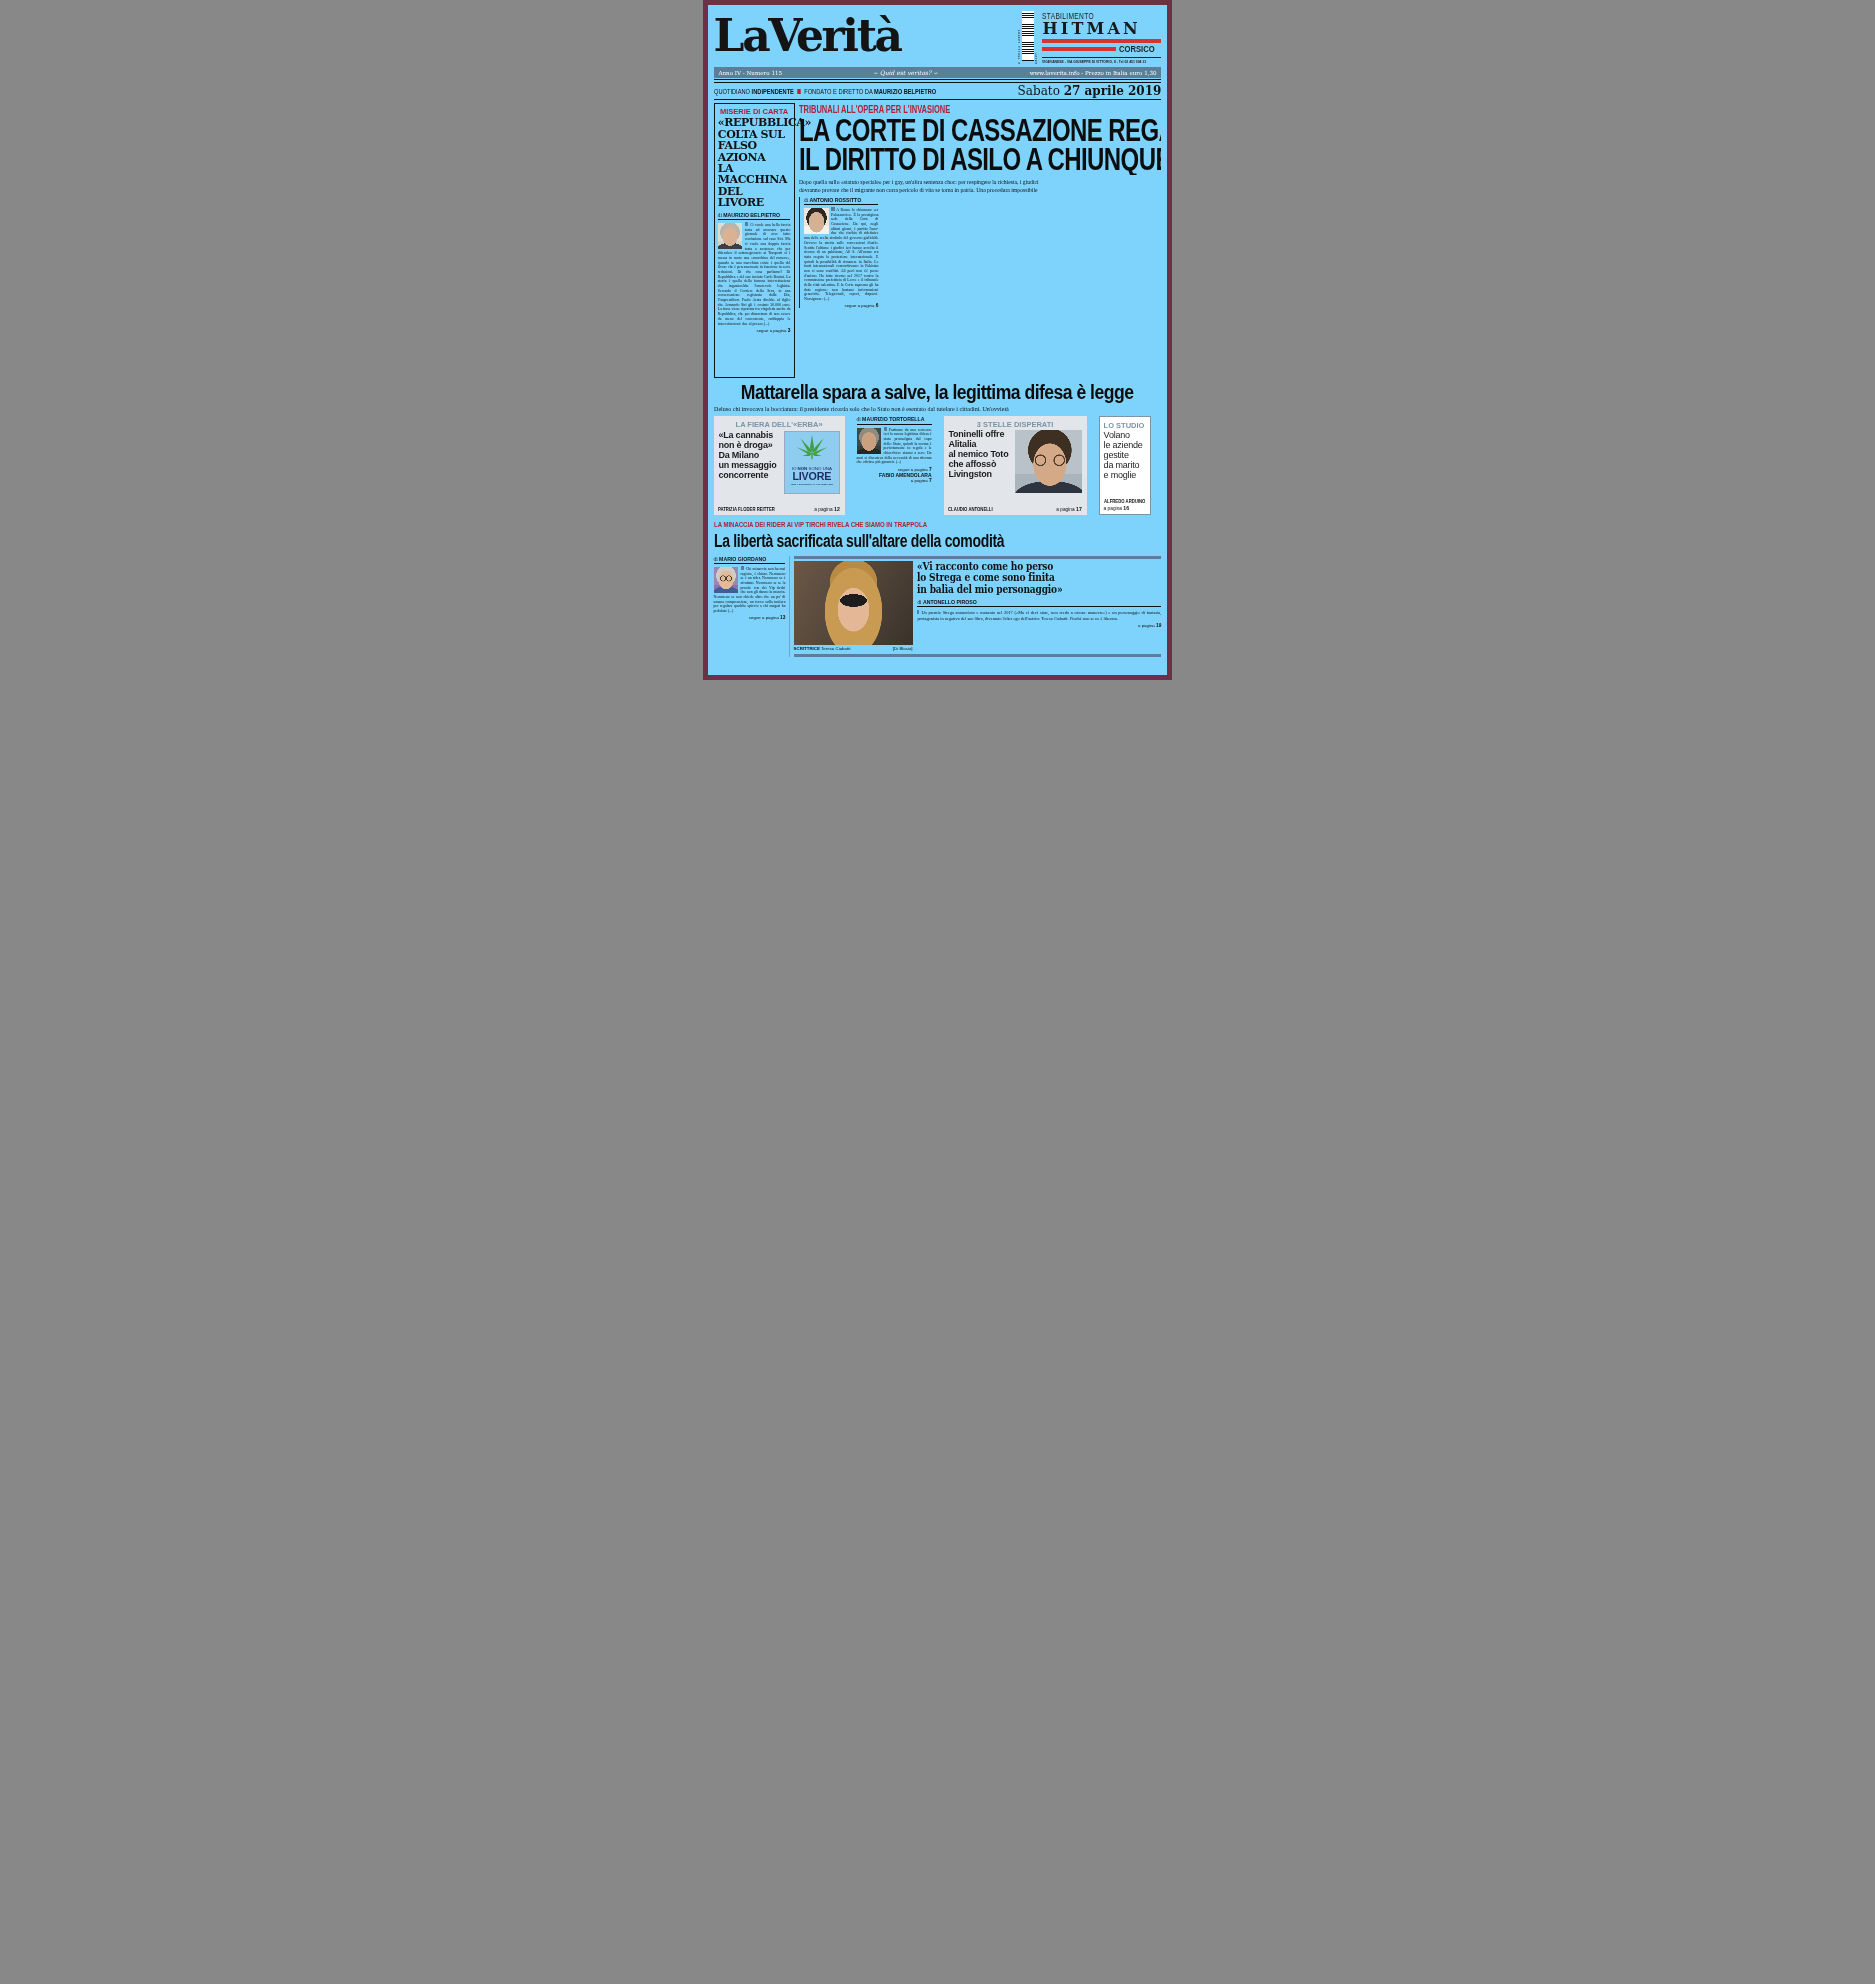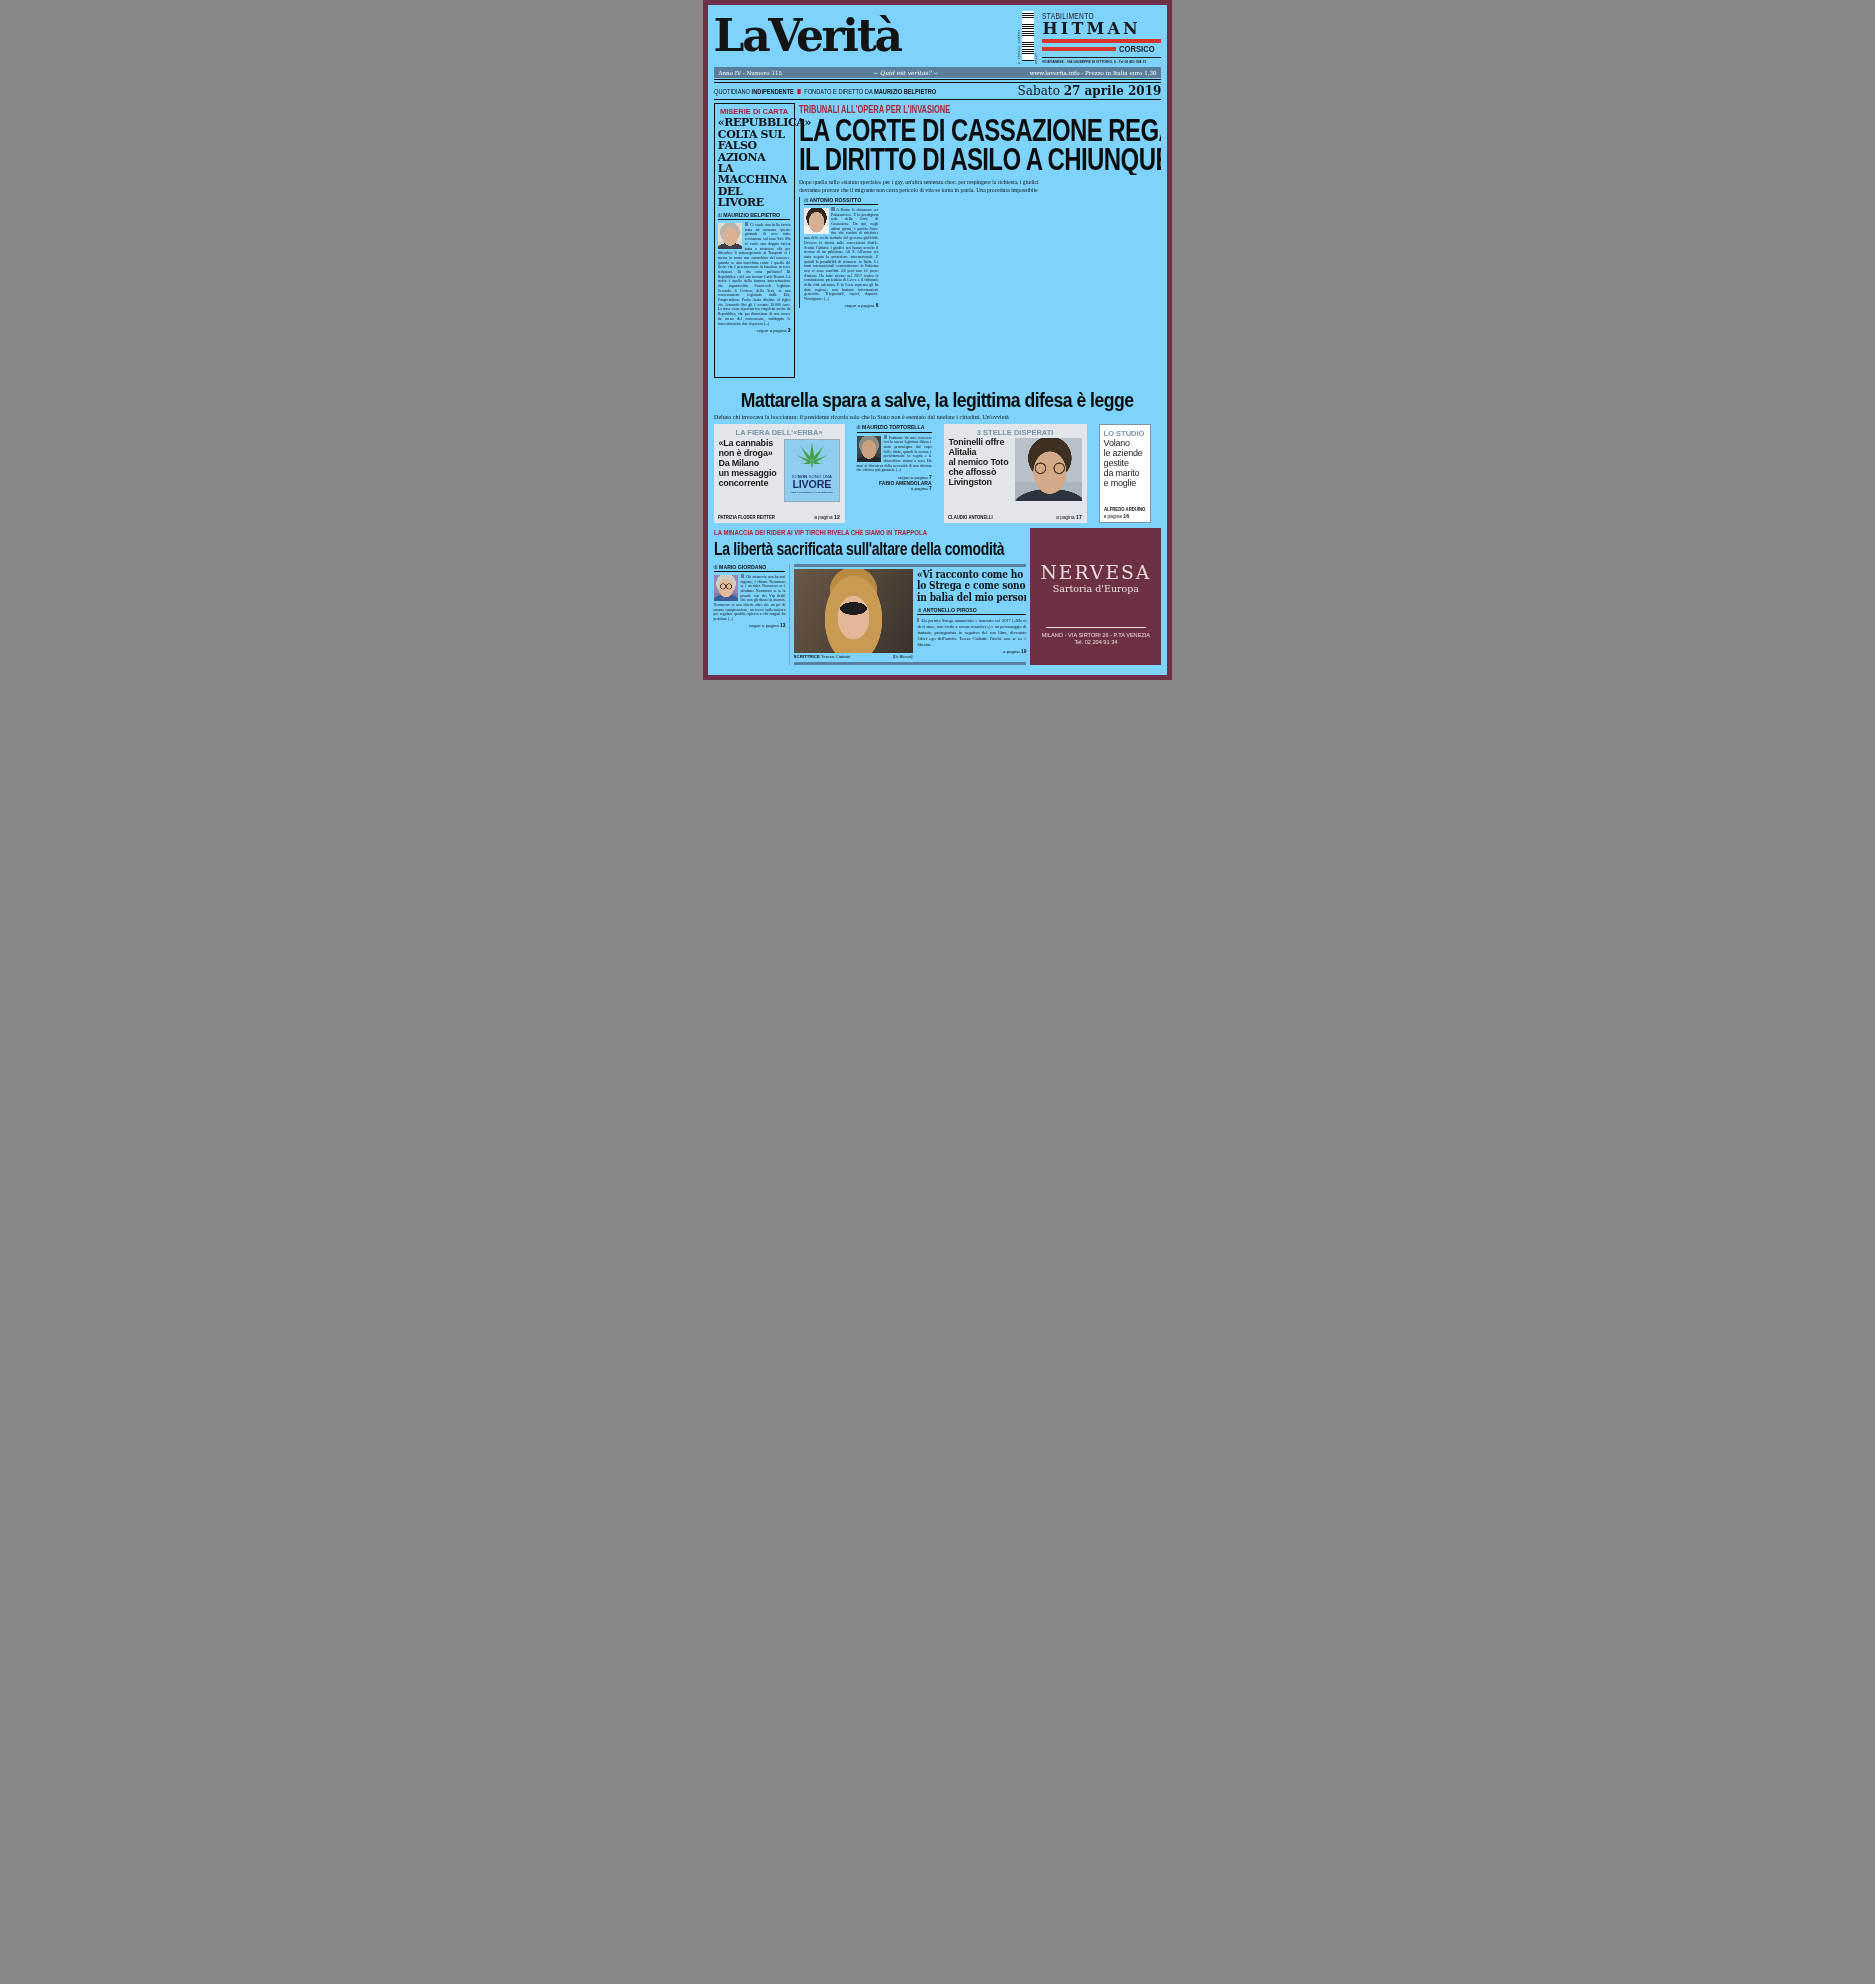--- a/index.html
+++ b/index.html
@@ -95,21 +95,21 @@
       radial-gradient(ellipse 13.5px 7.1px at 50% 103%, #23272e 98%, transparent 100%),
       linear-gradient(#3c4a49 70%,#32403f 70%);}
   .mug-gior{background:
       radial-gradient(circle 3.6px at 38% 44%, transparent 2px, rgba(25,25,25,.8) 2.4px 2.8px, transparent 3.2px),
       radial-gradient(circle 3.6px at 62% 44%, transparent 2px, rgba(25,25,25,.8) 2.4px 2.8px, transparent 3.2px),
       radial-gradient(ellipse 7.5px 9.5px at 50% 50%, #e3bb9b 98%, transparent 100%),
       radial-gradient(ellipse 10px 10px at 50% 33%, #cfccc6 98%, transparent 100%),
       radial-gradient(ellipse 13.5px 8px at 50% 104%, #3e5e95 98%, transparent 100%),
       linear-gradient(#9a87b5 70%,#8a77a5 70%);}
   
-  .matta{margin-top:12px;text-align:center;}
+  .matta{margin-top:4px;text-align:center;}
   .matta-head{font-family:"Liberation Sans",sans-serif;font-weight:700;font-size:20px;letter-spacing:-0.6px;
         color:#0c0c0c;line-height:1.02;}
   .matta-deck{font-size:6.4px;text-align:left;margin-top:2.4px;overflow:hidden;}
   
   .strip{display:flex;gap:12px;margin-top:4.8px;height:99px;}
   .boxtitle{font-family:"Liberation Sans",sans-serif;font-weight:700;color:#7b94a6;font-size:7.5px;text-align:center;}
   .sansline{font-family:"Liberation Sans",sans-serif;font-size:9px;line-height:1.1;letter-spacing:-0.2px;color:#1c1c1c;}
   .box-fiera{width:131px;background:#e2e5ea;padding:3.2px 4.8px;box-sizing:border-box;display:flex;flex-direction:column;}
   .fiera-main{display:flex;flex:1;gap:3.2px;margin-top:2.4px;}
   .fiera-head{flex:1;font-weight:700;}
@@ -432,23 +432,16 @@
                 <span>a pagina</span>
                 <b>19</b>
               </div>
             </div>
           </div>
           <div class="slatebar"></div>
         </div>
       </div>
     </div>
 
-    <div class="nervesa">
-      <div class="nname">NERVESA</div>
-      <div class="nsub">Sartoria d'Europa</div>
-      <div class="nrule"></div>
-      <div class="naddr">MILANO - VIA SIRTORI 26 - P.TA VENEZIA</div>
-      <div class="ntel">Tel. 02 204 91 34</div>
-    </div>
   </div>
 
 </div>
 
 
 </body></html>

